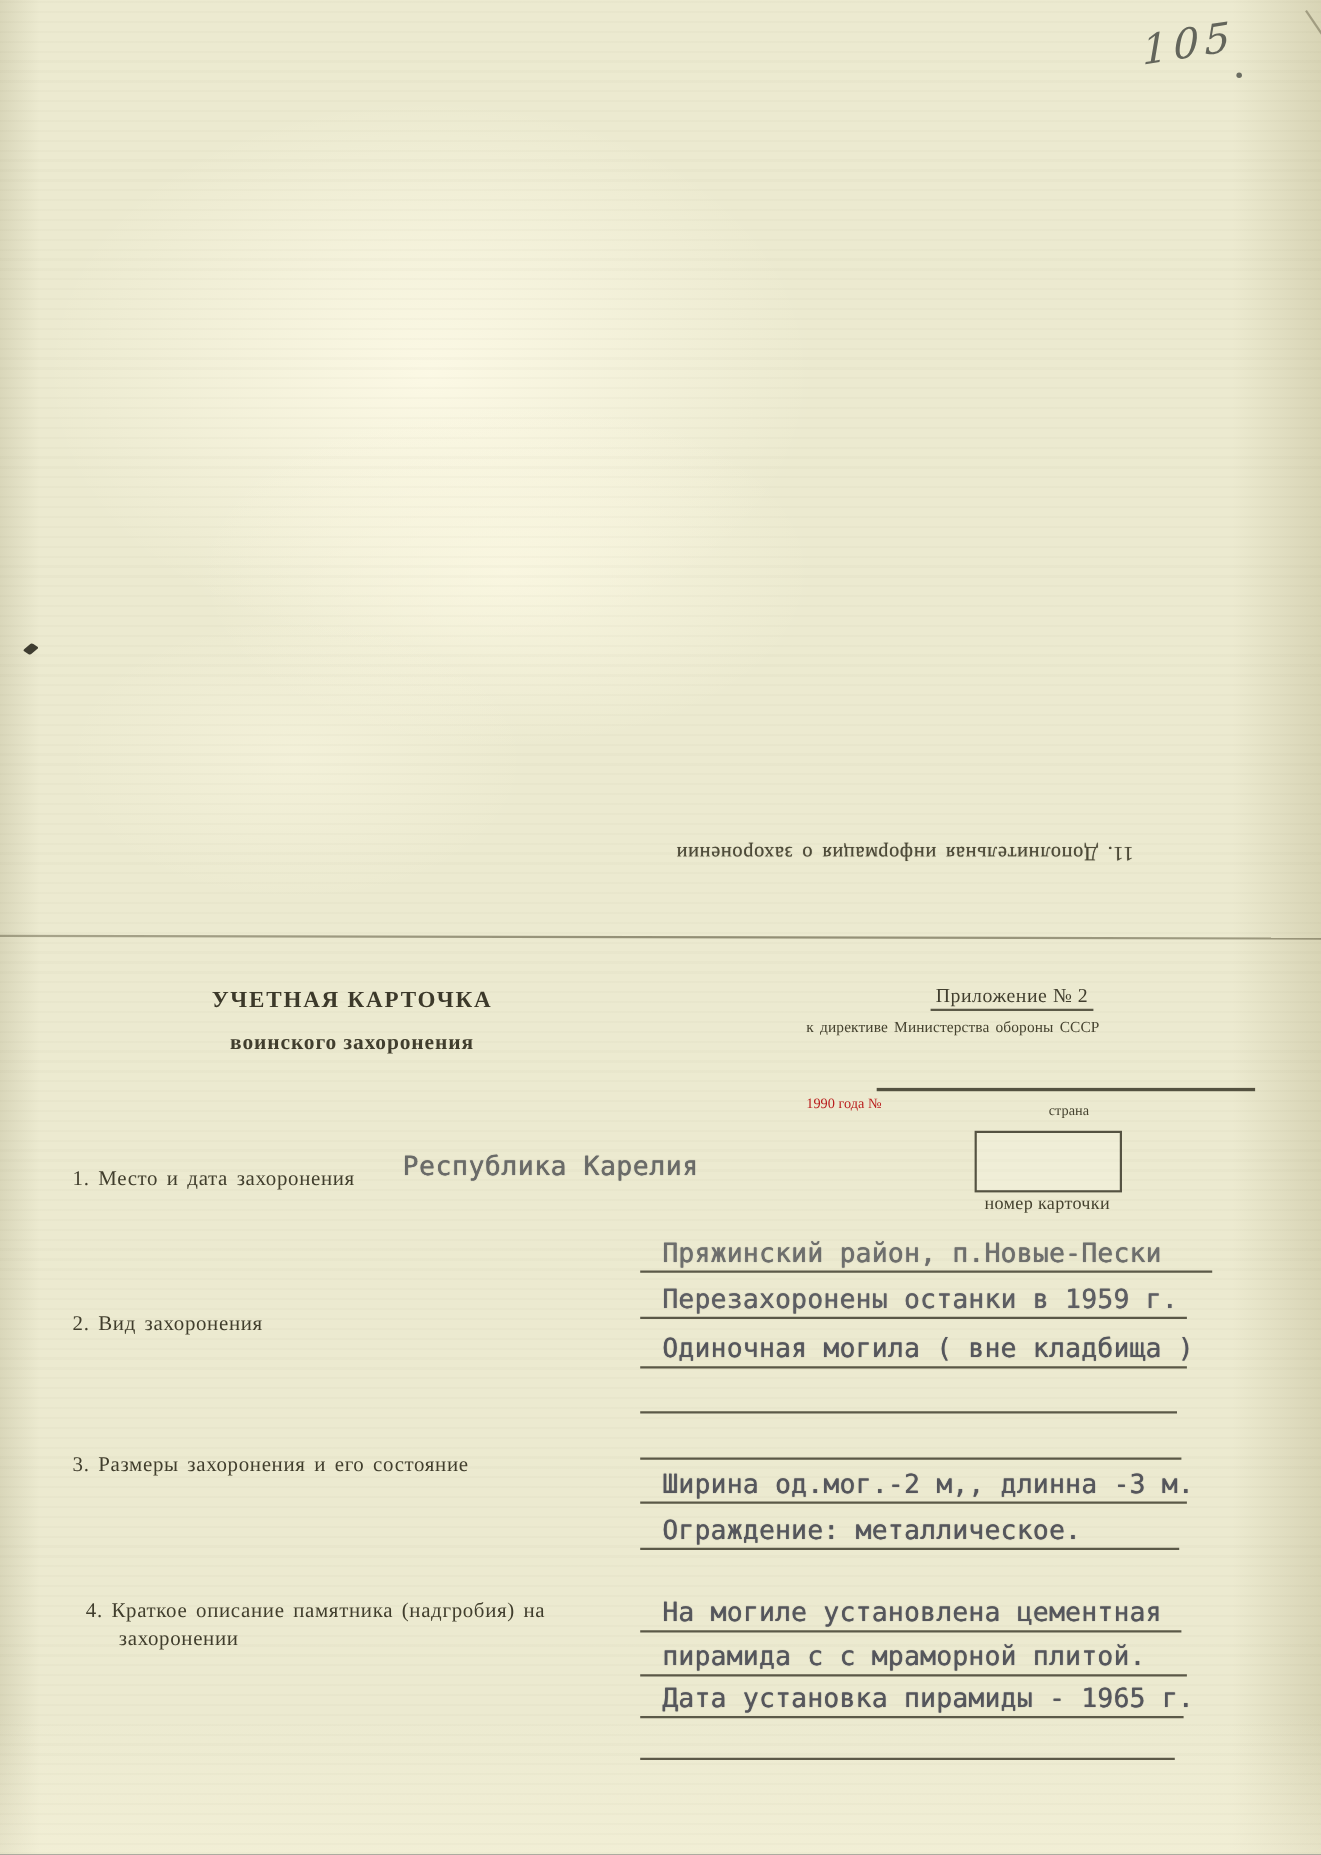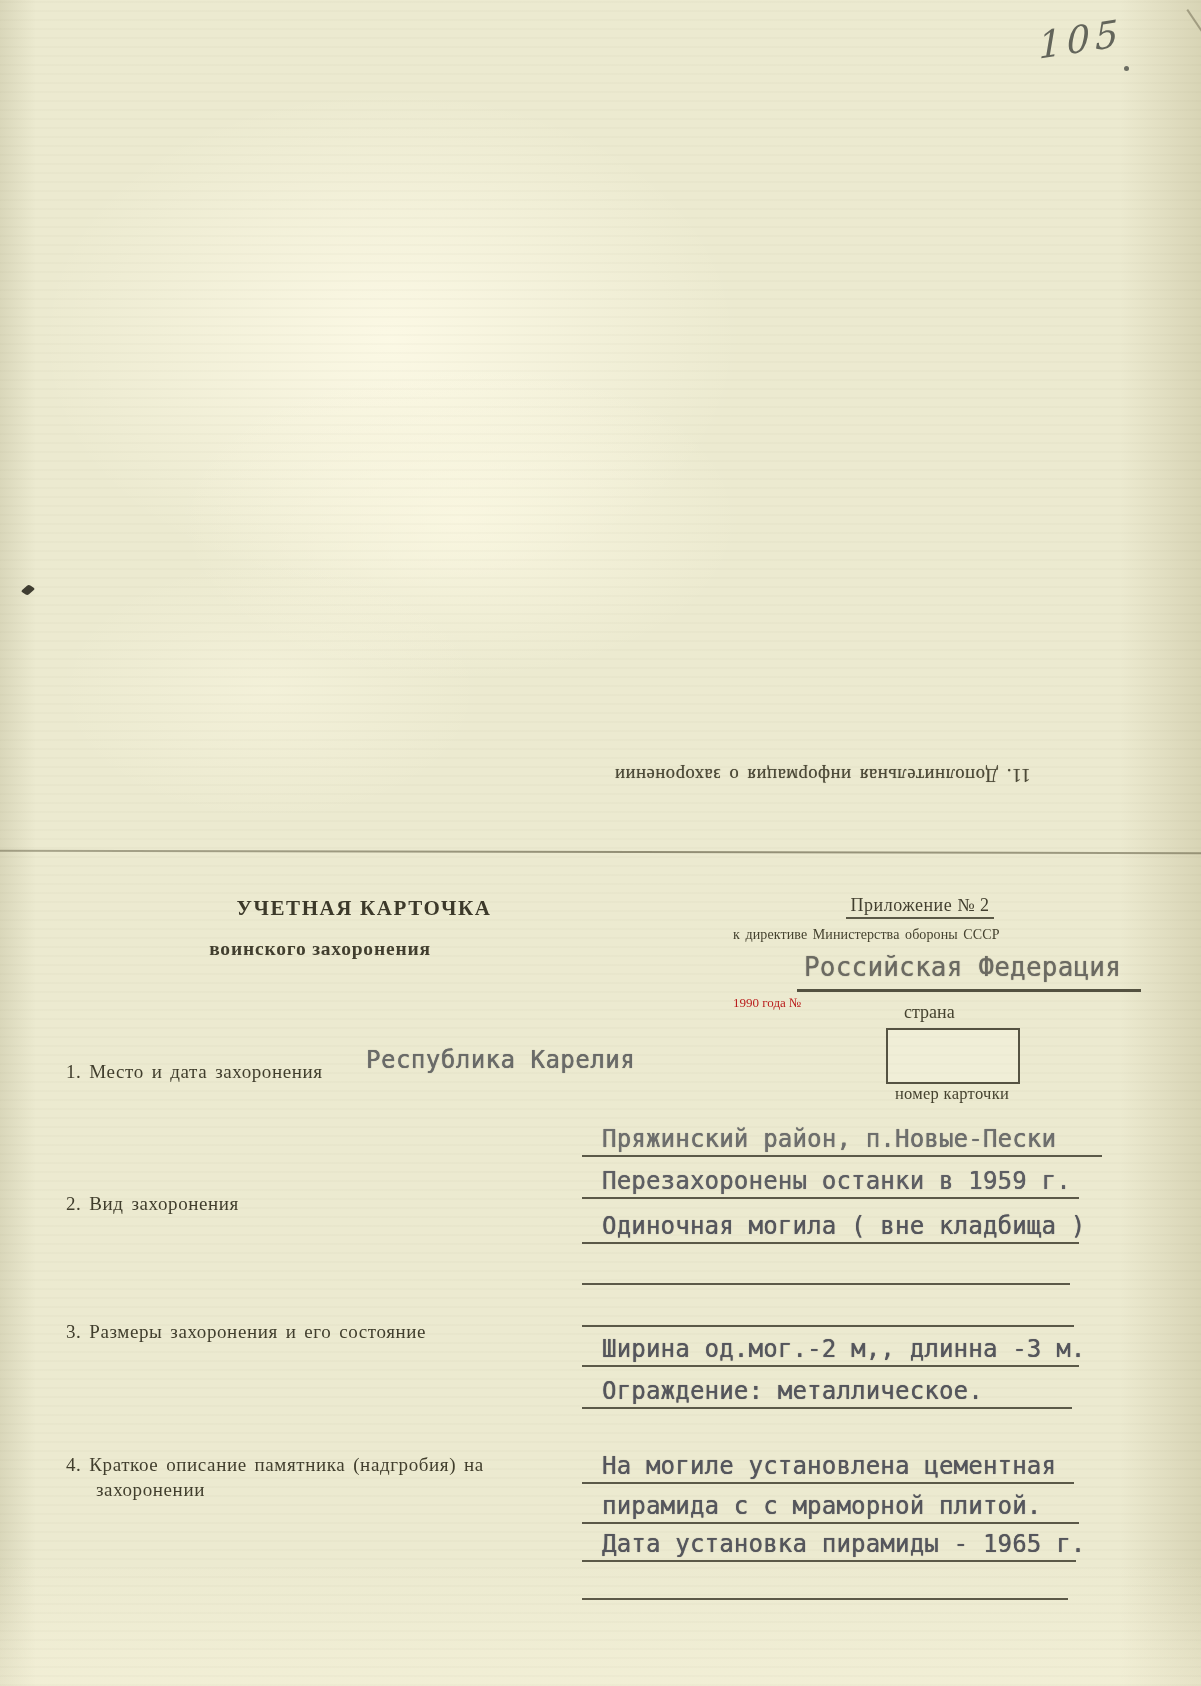--- a/index.html
+++ b/index.html
@@ -45,46 +45,46 @@
     transform:rotate(180deg);
     font-size:18.5px;color:#4d4a38;letter-spacing:.6px;word-spacing:3px;
     text-align:center;
     text-shadow:0 0 .7px rgba(77,74,56,.8);
   }
   .fold-line{position:absolute;left:0;top:851px;width:1201px;height:2px;
     background:linear-gradient(to right, rgba(85,80,55,.45), rgba(85,80,55,.6) 55%, rgba(85,80,55,.5));
     transform:rotate(.12deg);}
 
   .title1{position:absolute;left:185px;top:896px;width:270px;text-align:center;
-    font-weight:bold;font-size:21px;letter-spacing:1.6px;color:#3c392a;margin-left:44px;}
+    font-weight:bold;font-size:21px;letter-spacing:1.6px;color:#3c392a;}
   .title2{position:absolute;left:185px;top:938px;width:270px;text-align:center;
     font-weight:bold;font-size:19.5px;letter-spacing:.8px;color:#413e2e;}
 
   .annex1{position:absolute;left:775px;top:895px;width:290px;text-align:center;font-size:18px;color:#423f2f;}
   .annex1 span{border-bottom:2px solid rgba(66,63,47,.85);padding:0 5px 2px;letter-spacing:.5px;}
   .annex2{position:absolute;left:733px;top:927px;width:380px;font-size:14px;color:#45422f;letter-spacing:.1px;word-spacing:2px;}
   .annex3{position:absolute;left:733px;top:995px;width:200px;font-size:13px;color:#b91c1c;}
 
   .typed{font-family:"DejaVu Sans Mono", monospace;color:#55565c;
     text-shadow:0 0 .8px rgba(75,76,82,.85), .4px 0 0 rgba(75,76,82,.35);}
   .country-typed{position:absolute;left:804px;top:952px;font-size:26px;letter-spacing:.2px;color:#6b6a62;
     text-shadow:0 0 1px rgba(100,98,88,.9);}
   .country-underline{position:absolute;left:797px;top:989px;width:344px;height:3px;
     background:rgba(58,55,40,.85);}
-  .country-label{position:absolute;left:904px;top:1002px;width:120px;text-align:left;font-size:18px;color:#45422f;}
+  .country-label{position:absolute;left:870px;top:1002px;width:120px;text-align:right;font-size:13px;color:#45422f;}
   .card-number-box{position:absolute;left:886px;top:1028px;width:130px;height:52px;
     border:2px solid rgba(58,55,40,.85);background:rgba(252,250,235,.25);}
   .card-number-label{position:absolute;left:862px;top:1084px;width:180px;text-align:center;font-size:16.5px;color:#45422f;letter-spacing:.3px;}
 
   .sec-label{position:absolute;font-size:19px;color:#413e2d;letter-spacing:.6px;word-spacing:2.5px;line-height:24px;}
   .sec1-label{left:66px;top:1060px;}
   .sec1-value{position:absolute;left:366px;top:1046px;font-size:24px;letter-spacing:.5px;color:#6a6b68;}
   .sec2-label{left:66px;top:1192px;}
   .sec3-label{left:66px;top:1320px;}
-  .sec4-label{left:66px;top:1452px;width:475px;padding-left:30px;text-indent:-30px;line-height:25px;font-family:Liberation Serif, serif;}
+  .sec4-label{left:78px;top:1452px;width:475px;padding-left:30px;text-indent:-30px;line-height:25px;font-family:Liberation Serif, serif;}
 
   .rule{position:absolute;left:582px;width:497px;height:32px;
     border-bottom:2px solid rgba(55,52,38,.8);}
   .rule .typed{position:absolute;left:20px;bottom:2px;font-size:24px;white-space:nowrap;letter-spacing:.2px;}
   .r0{top:1123px;width:520px;}
   .r1{top:1165px;}
   .r2{top:1210px;text-align:right;}
   .r3{top:1251px;width:488px;}
   .r4{top:1293px;width:492px;}
   .r5{top:1333px;}
@@ -120,21 +120,20 @@
 
   <div class="title1">УЧЕТНАЯ КАРТОЧКА</div>
   <div class="title2">воинского захоронения</div>
 
   <div class="annex1">
     <span>Приложение № 2</span>
   </div>
   <div class="annex2">к директиве Министерства обороны СССР</div>
   <div class="annex3">1990 года №</div>
 
-  <div class="typed country-typed">Российская Федерация</div>
   <div class="country-underline"></div>
   <div class="country-label">страна</div>
 
   <div class="card-number-box"></div>
   <div class="card-number-label">номер карточки</div>
 
   <div class="sec-label sec1-label">1. Место и дата захоронения</div>
   <div class="typed sec1-value">Республика Карелия</div>
   <div class="sec-label sec2-label">2. Вид захоронения</div>
   <div class="sec-label sec3-label">3. Размеры захоронения и его состояние</div>

